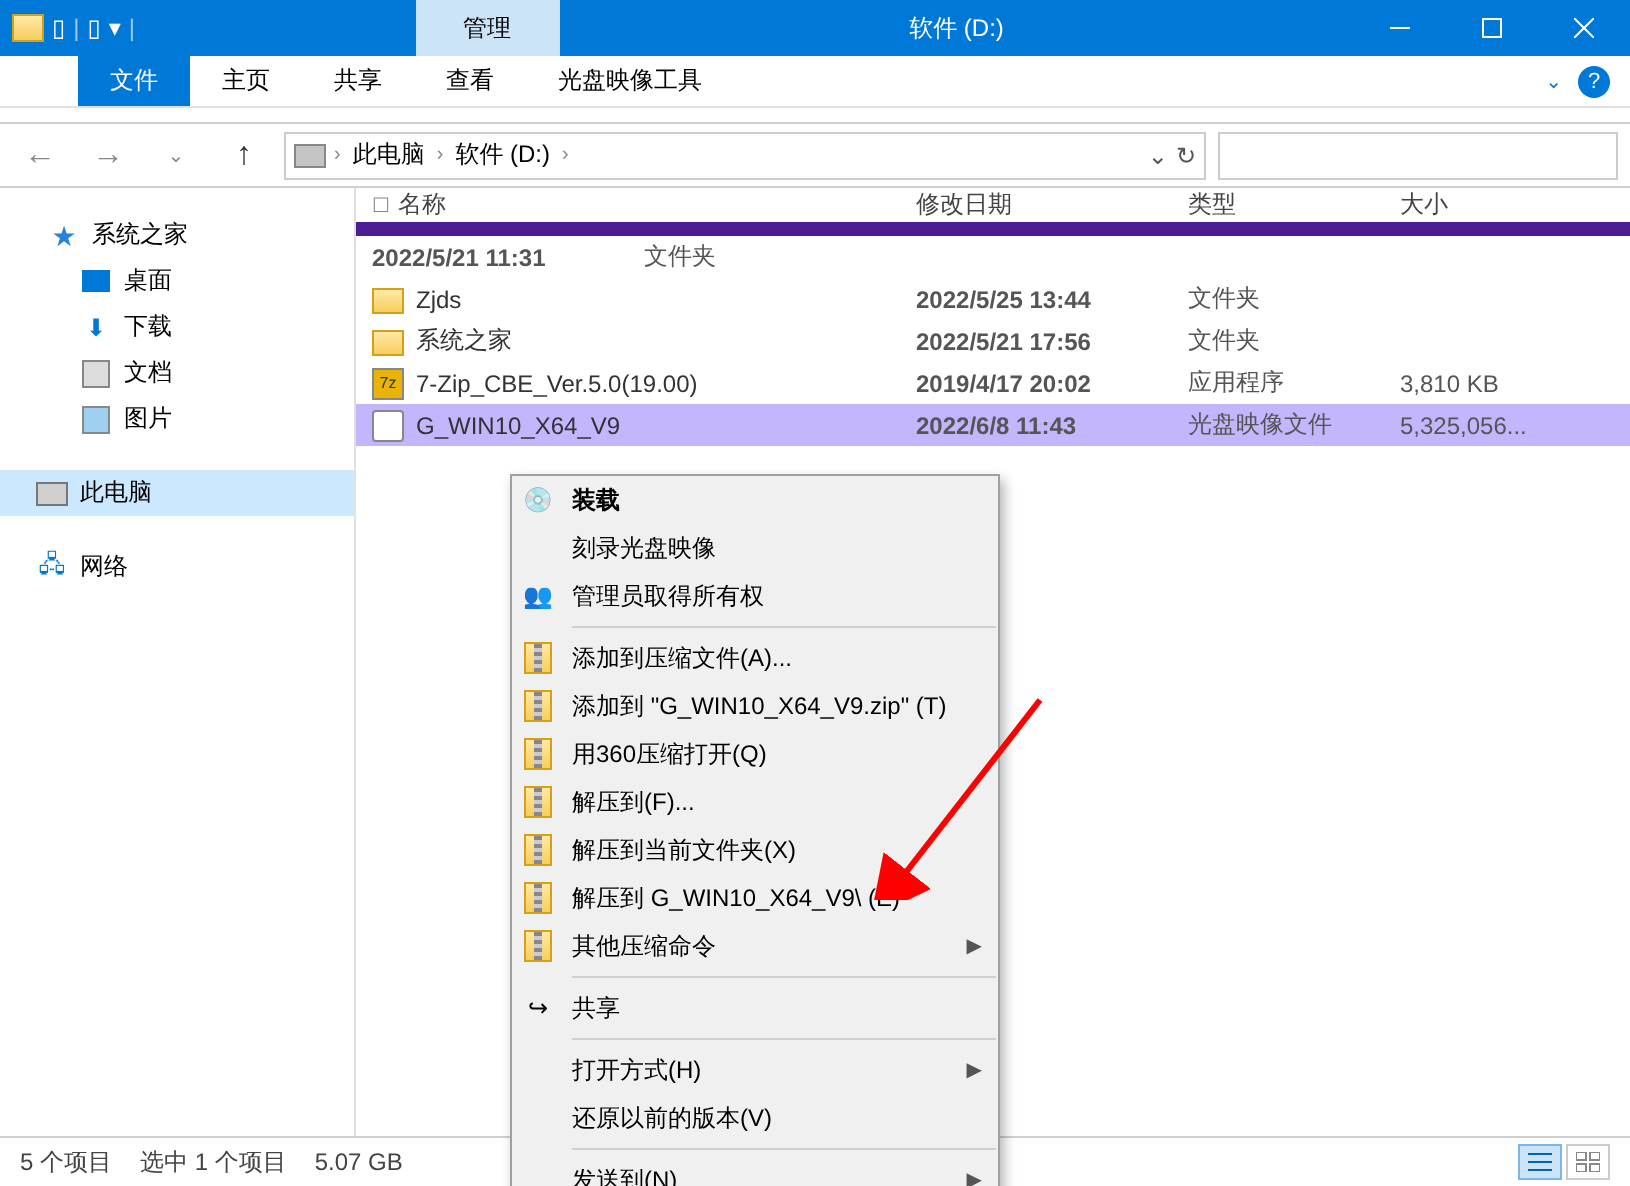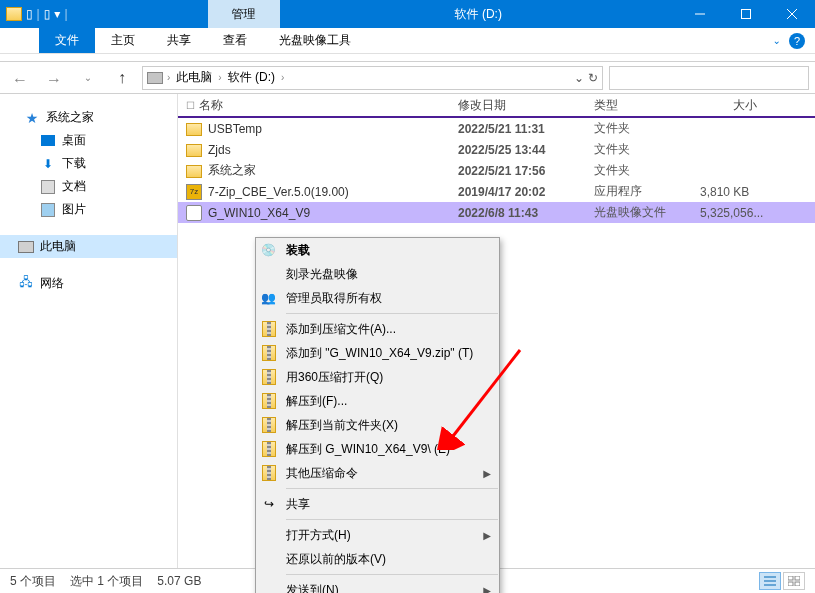--- a/index.html
+++ b/index.html
@@ -37,26 +37,26 @@
 .sidebar { width: 178px; border-right: 1px solid #e0e0e0; padding-top: 12px; overflow: hidden; }
 .sb-item { display: flex; align-items: center; gap: 6px; padding: 3px 6px 3px 24px; }
 .sb-item.sel { background: #cce8ff; }
 .sb-item .ico { width: 16px; height: 16px; display: flex; align-items: center; justify-content: center; }
 .sb-sep { height: 14px; }
 .star-ico { color: #2882d8; font-size: 14px; }
 .generic-ico { width: 14px; height: 14px; border: 1px solid #888; background: #ddd; }
 .pc-ico { width: 16px; height: 12px; background: #d0d0d0; border: 1px solid #777; }
 
 .content { flex: 1; position: relative; }
-.cols { display: flex; border-bottom: 2px solid #4c1d95; height: 24px; align-items: center; color: #444; }
+.cols { display: flex; border-bottom: 7px solid #4c1d95; height: 24px; align-items: center; color: #444; }
 .col { padding: 0 8px; border-right: 0px solid #eee; }
 .col.name { width: 272px; }
 .col.date { width: 136px; }
 .col.type { width: 106px; }
-.col.size { width: 106px; text-align: center; }
+.col.size { width: 106px; text-align: left; }
 
 .row { display: flex; height: 21px; align-items: center; }
 .row.sel { background: #c4b5fd; }
 .cell { padding: 0 8px; color: #333; overflow: hidden; white-space: nowrap; }
 .cell.name { width: 272px; display: flex; align-items: center; gap: 6px; }
 .cell.date { width: 136px; color: #555; font-weight: bold; }
 .cell.type { width: 106px; color: #555; }
 .cell.size { width: 106px; text-align: left; color: #555; }
 .file-ico { width: 16px; height: 16px; flex-shrink: 0; }
 .folder { background: linear-gradient(#ffe9a6,#f7ce5b); border: 1px solid #d4a017; height: 13px; margin-top: 2px; }
@@ -193,24 +193,20 @@
 
   <div class="content">
     <div class="cols">
       <div class="col name"><span style="font-size:10px;color:#888;margin-right:4px">☐</span><span>名称</span></div>
       <div class="col date">修改日期</div>
       <div class="col type">类型</div>
       <div class="col size">大小</div>
     </div>
 
     <div class="row">
-      <div class="cell name">
-          <span class="file-ico folder"></span>
-          <span>USBTemp</span>
-        </div>
       <div class="cell date">2022/5/21 11:31</div>
       <div class="cell type">文件夹</div>
       <div class="cell size"></div>
     </div>
     <div class="row">
       <div class="cell name">
           <span class="file-ico folder"></span>
           <span>Zjds</span>
         </div>
       <div class="cell date">2022/5/25 13:44</div>

